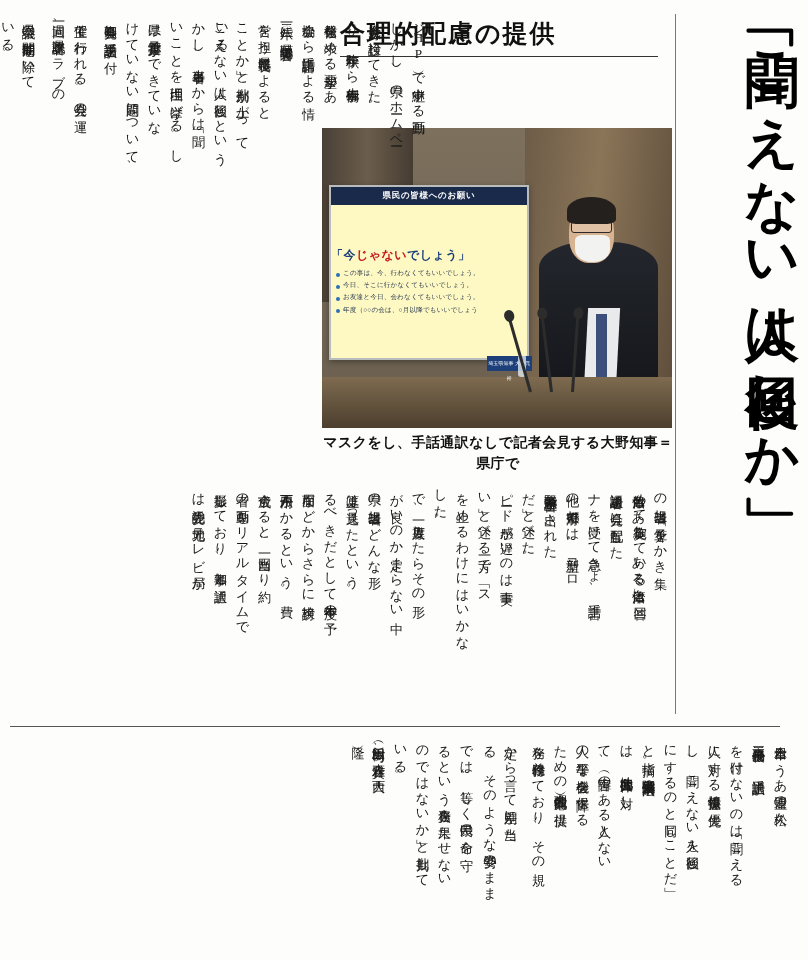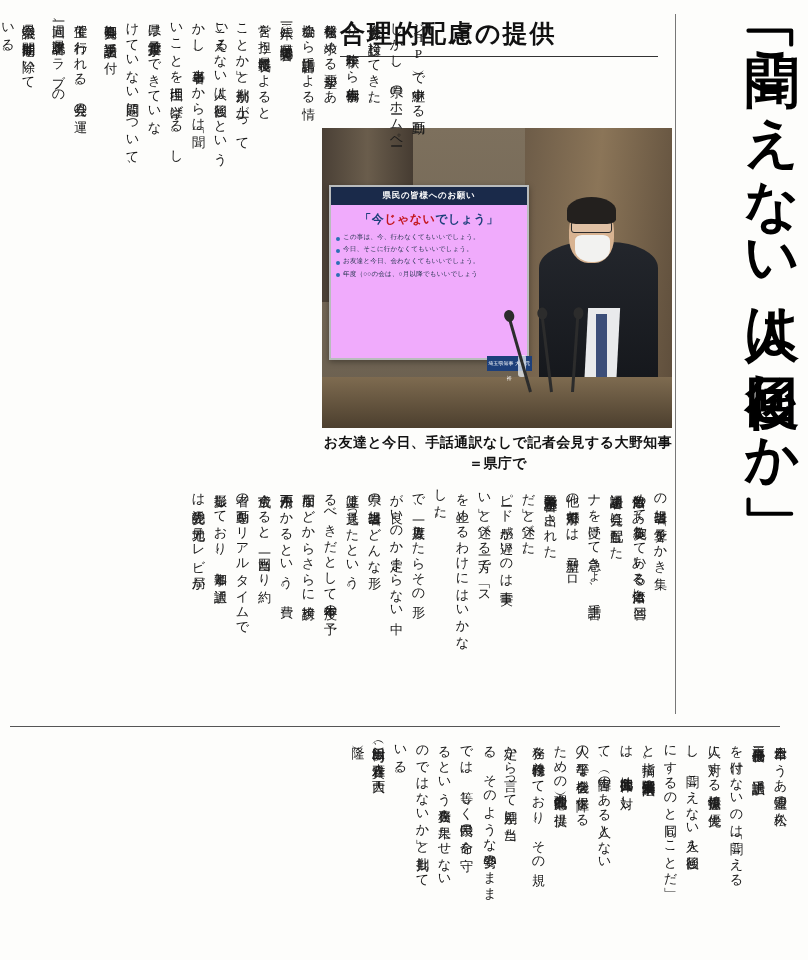--- a/index.html
+++ b/index.html
@@ -95,41 +95,42 @@
   .ph-curtain {
     position:absolute; top:0; left:0; width:26%; height:58%;
     background: linear-gradient(90deg,#4a4036,#6a5d4c,#463c32);
   }
   .ph-screen {
     position: absolute;
     left: 2%;
     top: 19%;
     width: 56%;
     height: 57%;
-    background: #f0abfc;
+    background: #fef9c3;
     border: 2px solid #b9bcbd;
     box-shadow: 0 2px 6px rgba(0,0,0,.35);
     overflow: hidden;
   }
   .ph-screen .sc-title {
     background: #1a2a4a;
     color: #fff;
     font-size: 8.5px;
     font-weight: bold;
     text-align: center;
     padding: 3px 0 2.5px 0;
     letter-spacing: .08em;
   }
   .ph-screen .sc-main {
     font-size: 12px;
     font-weight: bold;
-    text-align: center;
+    text-align: left;
     color: #1b3f7a;
     padding: 6px 0 4px 0;
     letter-spacing: .04em;
+    margin-top: 36px;
   }
   .ph-screen .sc-main .em { color: #c3161c; }
   .ph-screen .sc-li {
     font-size: 6.6px;
     color: #22334d;
     padding: 1.6px 0 1.6px 12px;
     position: relative;
     letter-spacing: .02em;
   }
   .ph-screen .sc-li:before {
@@ -357,21 +358,21 @@
 
       <div class="ph-podium"></div>
       <div class="ph-plate">埼玉県知事 大野元裕</div>
       <div class="ph-bottle"></div>
       <div class="ph-mic m1"></div>
       <div class="ph-mic m2"></div>
       <div class="ph-mic m3"></div>
     </div>
   </div>
 
-  <div id="photo-caption">お友達と今日、手話通訳なしで記者会見する大野知事＝県庁で</div>
+  <div id="photo-caption">マスクをし、手話通訳なしで記者会見する大野知事＝県庁で</div>
 
   <div class="col colA vtext" style="right:688px;">知事会見に手話通訳を付</div>
   <div class="col colA vtext" style="right:666px;">けていない問題について、</div>
   <div class="col colA vtext" style="right:644px;">県は予算措置ができていな</div>
   <div class="col colA vtext" style="right:622px;">いことを理由に挙げる。し</div>
   <div class="col colA vtext" style="right:600px;">かし、当事者らからは「聞</div>
   <div class="col colA vtext" style="right:578px;">こえない人は後回しという</div>
   <div class="col colA vtext" style="right:556px;">ことか」と批判が上がって
 いる。</div>
 

